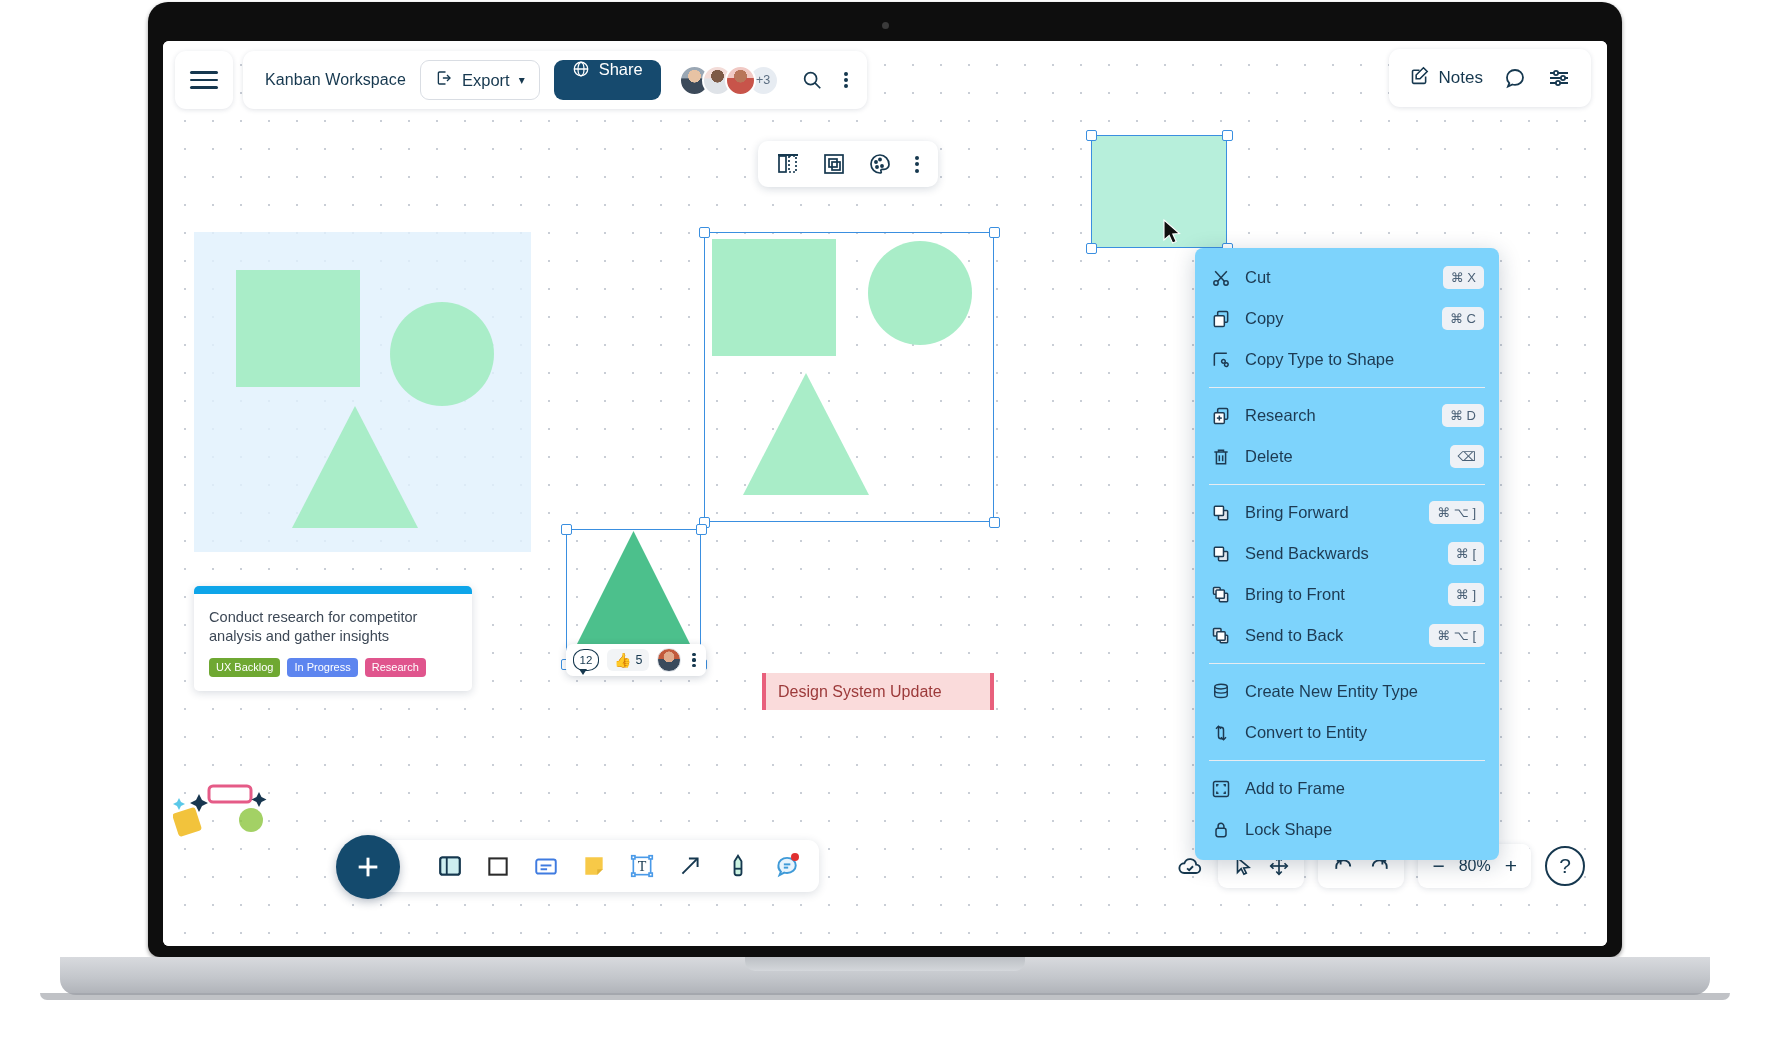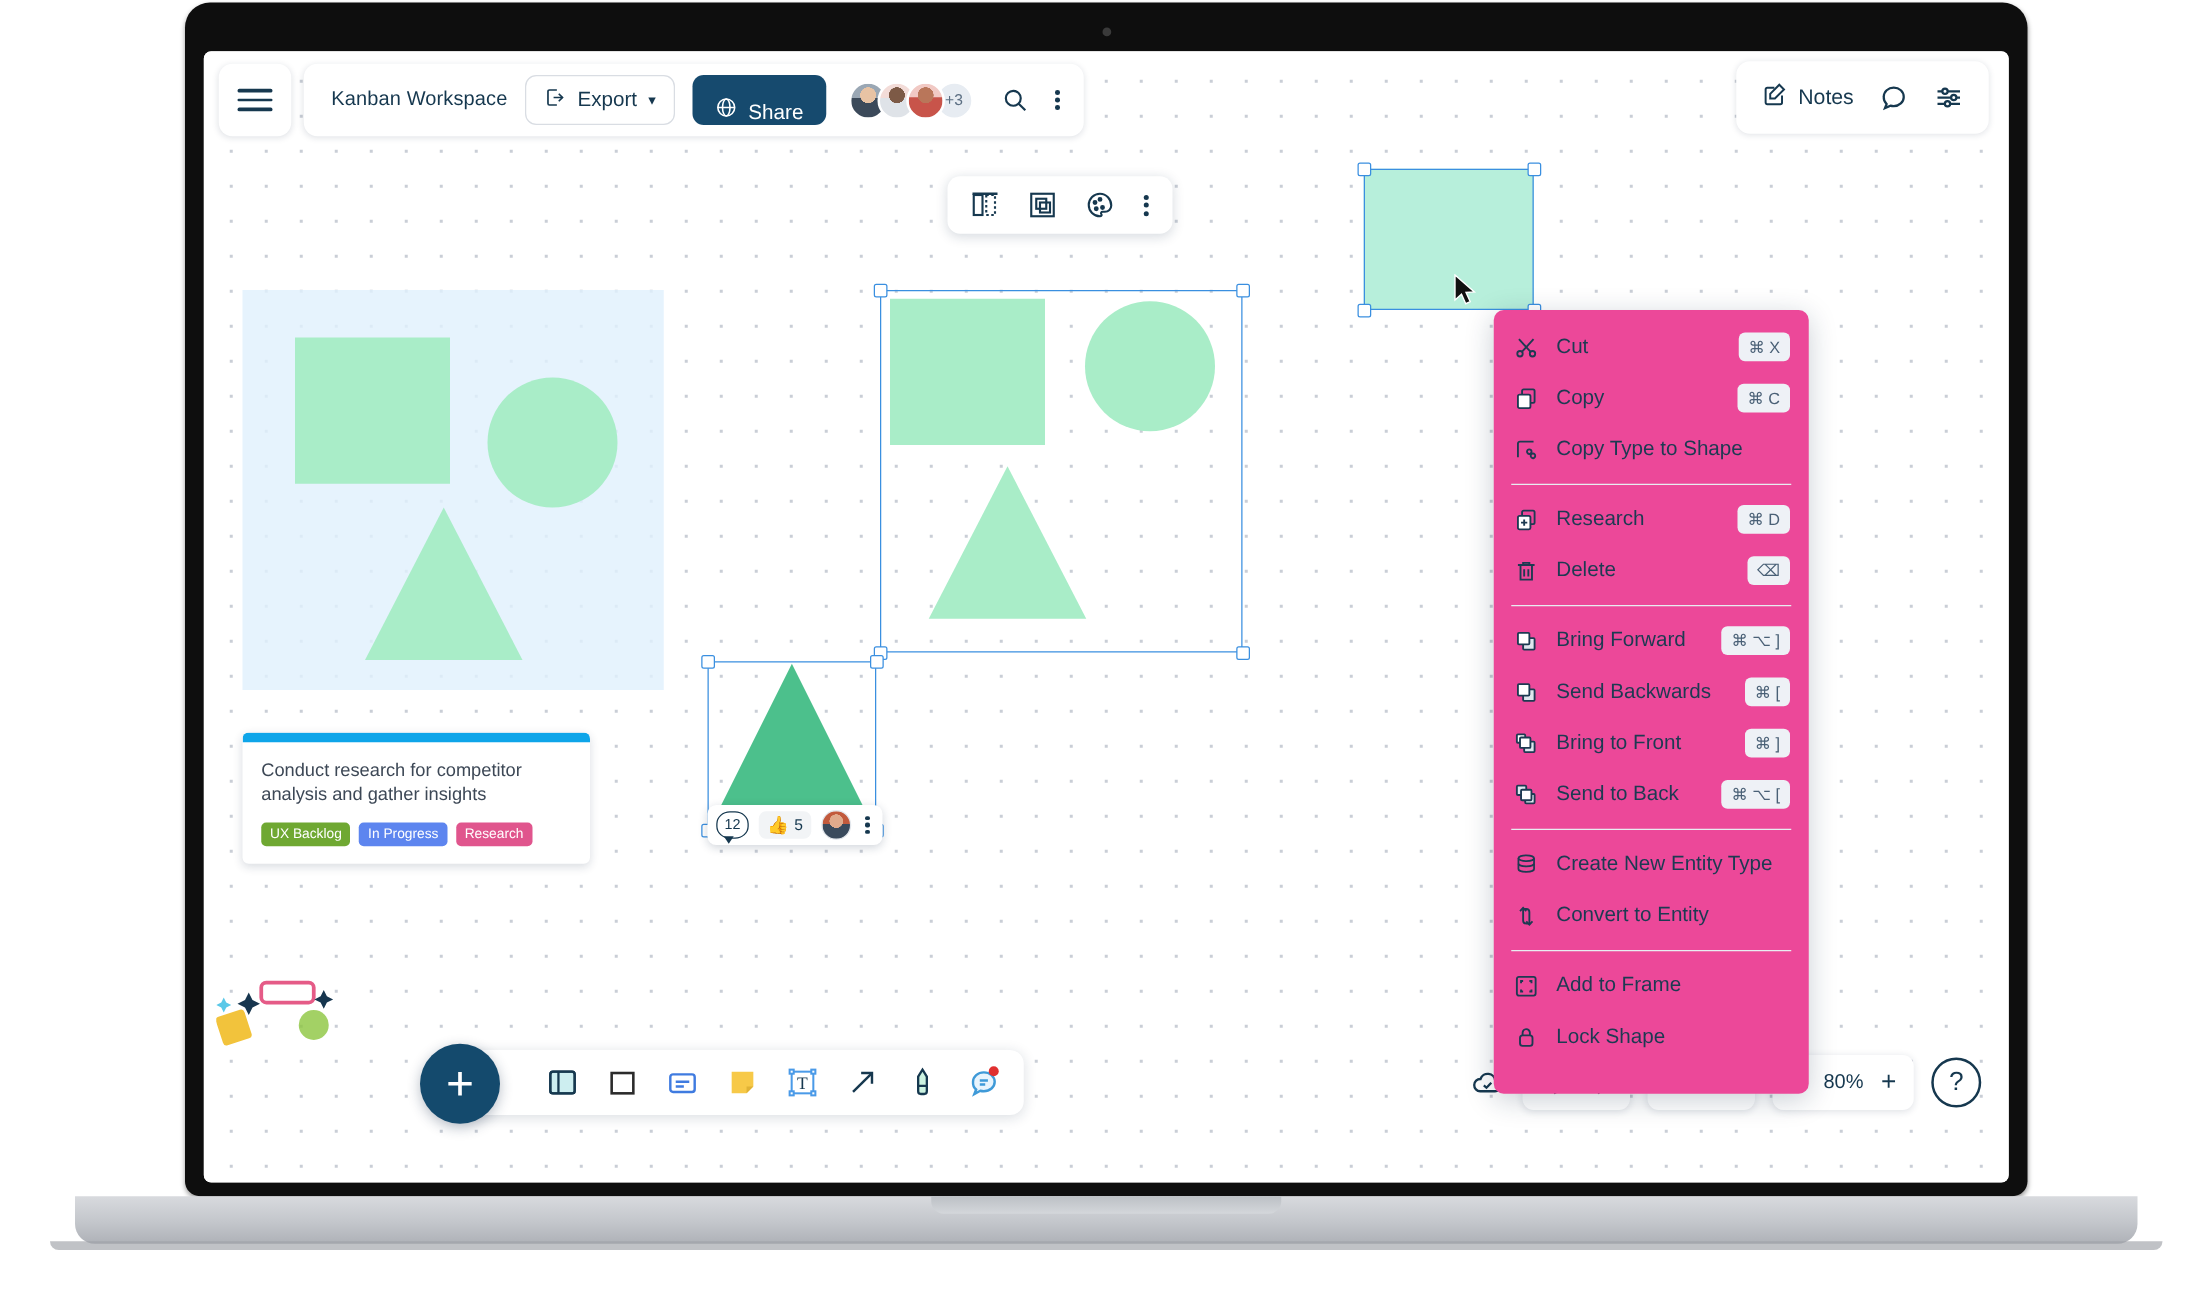--- a/index.html
+++ b/index.html
@@ -91,21 +91,21 @@
     font-size: 16px; color: #16384f; white-space: nowrap;
     letter-spacing: .1px;
   }
   .export-btn {
     display:flex; align-items:center; gap:9px;
     border:1.3px solid #d9dde3; border-radius: 9px;
     height: 40px; padding: 0 14px;
     color:#16384f; font-size:16.5px; cursor:pointer; background:#fff;
   }
   .share-btn {
-    display:flex; align-items:flex-end; gap:9px;
+    display:flex; align-items:flex-start; gap:9px;
     background:#164a6e; color:#fff;
     height: 40px; padding: 0 18px; border-radius: 9px;
     font-size: 16.5px; cursor:pointer;
   }
   .avatars { display:flex; align-items:center; margin-left:4px; }
   .avatar {
     width: 31px; height: 31px; border-radius:50%;
     border: 2px solid #fff; margin-left:-8px;
     background-size: cover; position:relative; overflow:hidden;
   }
@@ -208,24 +208,24 @@
     width: 232px; height: 37px;
     background: #fadbdb;
     border-left: 4px solid #e8607c; border-right: 4px solid #e8607c;
     display:flex; align-items:center; padding-left: 12px;
     color:#9c3a3a; font-size:16px;
   }
 
   
   .ctx-menu {
     position:absolute; left: 1180px; top: 208px;
-    width: 252px;
-    background:#ec4899; border-radius: 8px;
+    width: 304px;
+    background:#7dd3fc; border-radius: 8px;
     box-shadow: 0 5px 22px rgba(20,40,70,.22);
-    padding: 9px 0 25px;
+    padding: 9px 0 10px;
     z-index: 20;
   }
   .ctx-item {
     display:flex; align-items:center;
     height: 41px; padding: 0 15px; gap: 13px;
     color:#1d3a52; font-size:16.5px; cursor:pointer;
   }
   .ctx-label { flex: 1; white-space:nowrap; }
   .ctx-shortcut {
     background:#eef1f6; color:#4a6076; border-radius:5px;
@@ -345,20 +345,23 @@
 
     <div class="task-card" style="left:31px; top:545px;">
       <div class="task-text">Conduct research for competitor analysis and gather insights</div>
       <div class="tags">
         <span class="tag" style="background:#6fa832;">UX Backlog</span>
         <span class="tag" style="background:#5d85ef;">In Progress</span>
         <span class="tag" style="background:#e0558d;">Research</span>
       </div>
     </div>
 
+    <div class="pink-label" style="left:599px; top:632px;">
+      <span>Design System Update</span>
+    </div>
 
     <div class="shape-toolbar" style="left:595px; top:100px;">
       <div class="icon-btn">
         <svg width="24" height="24" viewBox="0 0 24 24" fill="none" stroke="#16384f" stroke-width="1.7">
           <rect x="3" y="4" width="7" height="16"></rect>
             <rect x="13" y="4" width="7" height="16" stroke-dasharray="2 2"></rect>
           <line x1="2" y1="3" x2="22" y2="3" stroke-width="2"></line>
         </svg>
       </div>
       <div class="icon-btn">

